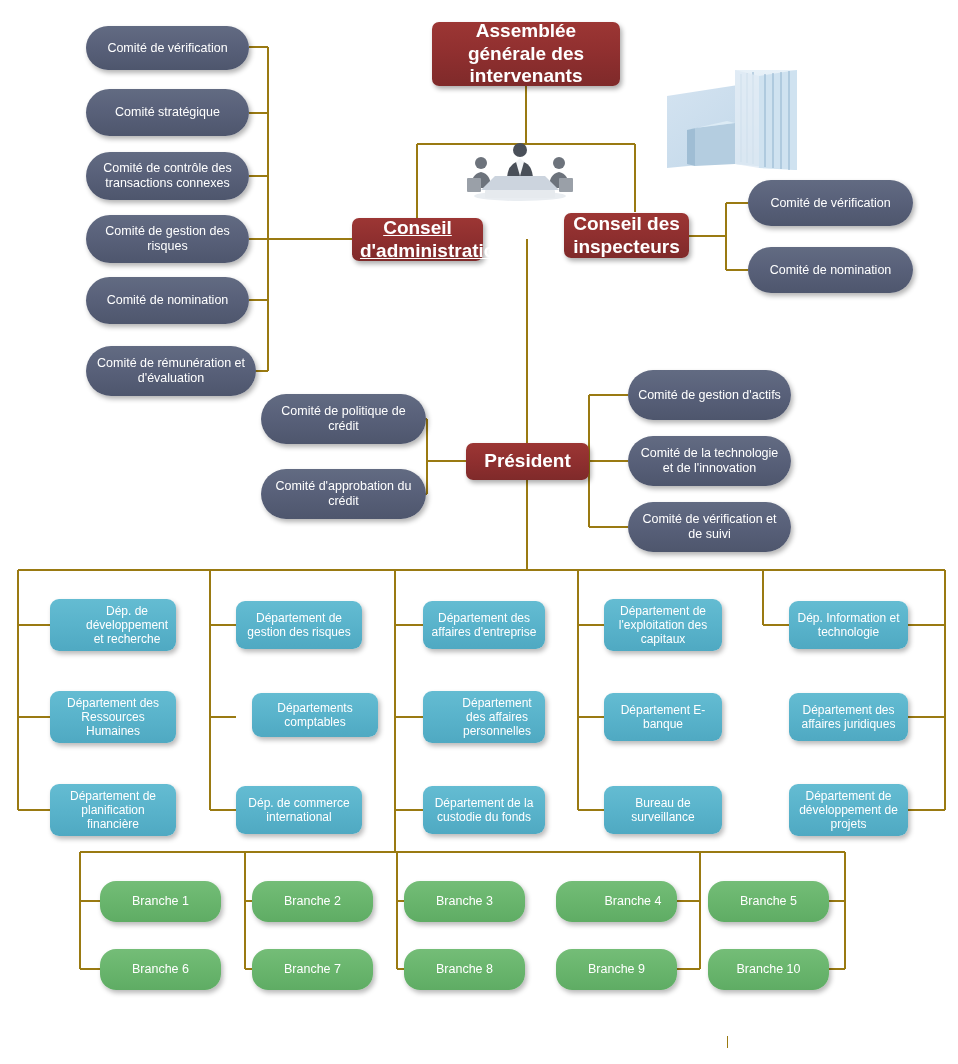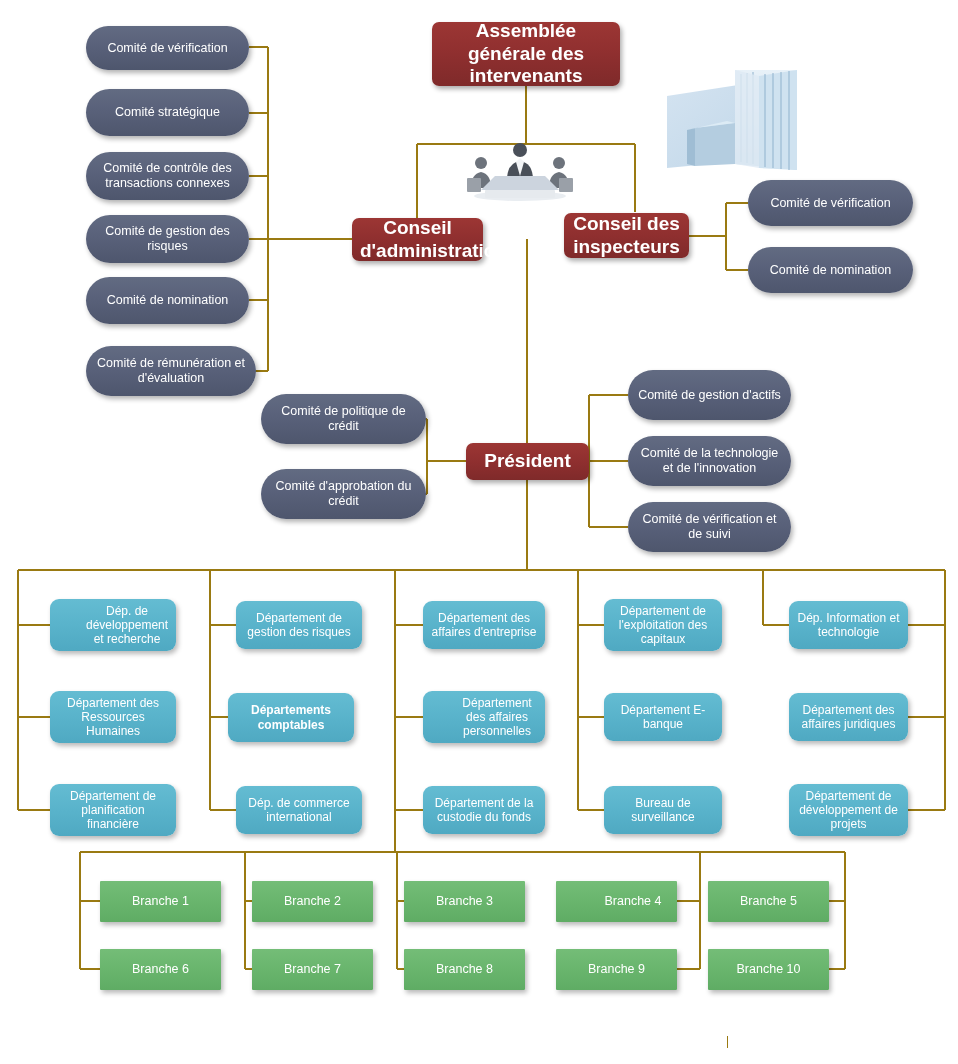--- a/index.html
+++ b/index.html
@@ -55,21 +55,21 @@
   
   .dept {
     background: linear-gradient(180deg,#64bcd2 0%, #59b3cb 50%, #4fa9c2 100%);
     border-radius: 9px;
     font-size: 12px;
     box-shadow: 2px 3px 5px rgba(0,0,0,0.28);
   }
   
   .branch {
     background: linear-gradient(180deg,#74bd77 0%, #69b56d 50%, #5fac64 100%);
-    border-radius: 1px;
+    border-radius: 16px;
     font-size: 12.5px;
     box-shadow: 2px 3px 5px rgba(0,0,0,0.28);
   }
 
   
   .art { position: absolute; z-index: 2; }
   #meeting-art { left: 455px; top: 140px; width: 130px; height: 62px; }
   #building-art { left: 665px; top: 68px; width: 172px; height: 110px; }
 
   #bottom-tick {
@@ -222,21 +222,21 @@
     <path d="M65,18 l4,4 l-4,14 l-4,-14 z" fill="#f2f4f6"></path>
 
     <polygon points="40,36 90,36 104,50 26,50" fill="#ccd4de"></polygon>
     <rect x="30" y="50" width="70" height="8" rx="1" fill="#e6eaee"></rect>
   </svg>
 
   <div class="node exec" style="left:432px; top:22px; width:188px; height:64px;">
     <span>Assemblée générale des intervenants</span>
   </div>
 
-  <div class="node exec" style="left:352px; top:218px; width:131px; height:43px;">
+  <div class="node exec" style="left:352px; top:218px; width:131px; height:43px;text-decoration:underline;">
     <span>Conseil d'administration</span>
   </div>
 
   <div class="node exec" style="left:564px; top:213px; width:125px; height:45px;">
     <span>Conseil des inspecteurs</span>
   </div>
 
   <div class="node exec" style="left:466px; top:443px; width:123px; height:37px;">
     <span>Président</span>
   </div>
@@ -290,21 +290,21 @@
   <div class="node dept" style="left:50px; top:691px; width:126px; height:52px;">
     <span>Département des Ressources Humaines</span>
   </div>
   <div class="node dept" style="left:50px; top:784px; width:126px; height:52px;">
     <span>Département de planification financière</span>
   </div>
 
   <div class="node dept" style="left:236px; top:601px; width:126px; height:48px;">
     <span>Département de gestion des risques</span>
   </div>
-  <div class="node dept" style="left:228px; top:693px; width:126px; height:49px;font-weight:bold;">
+  <div class="node dept" style="left:252px; top:693px; width:126px; height:44px;">
     <span>Départements comptables</span>
   </div>
   <div class="node dept" style="left:236px; top:786px; width:126px; height:48px;">
     <span>Dép. de commerce international</span>
   </div>
 
   <div class="node dept" style="left:423px; top:601px; width:122px; height:48px;">
     <span>Département des affaires d'entreprise</span>
   </div>
   <div class="node dept" style="left:423px; top:691px; width:122px; height:52px;padding-left:34px;">

